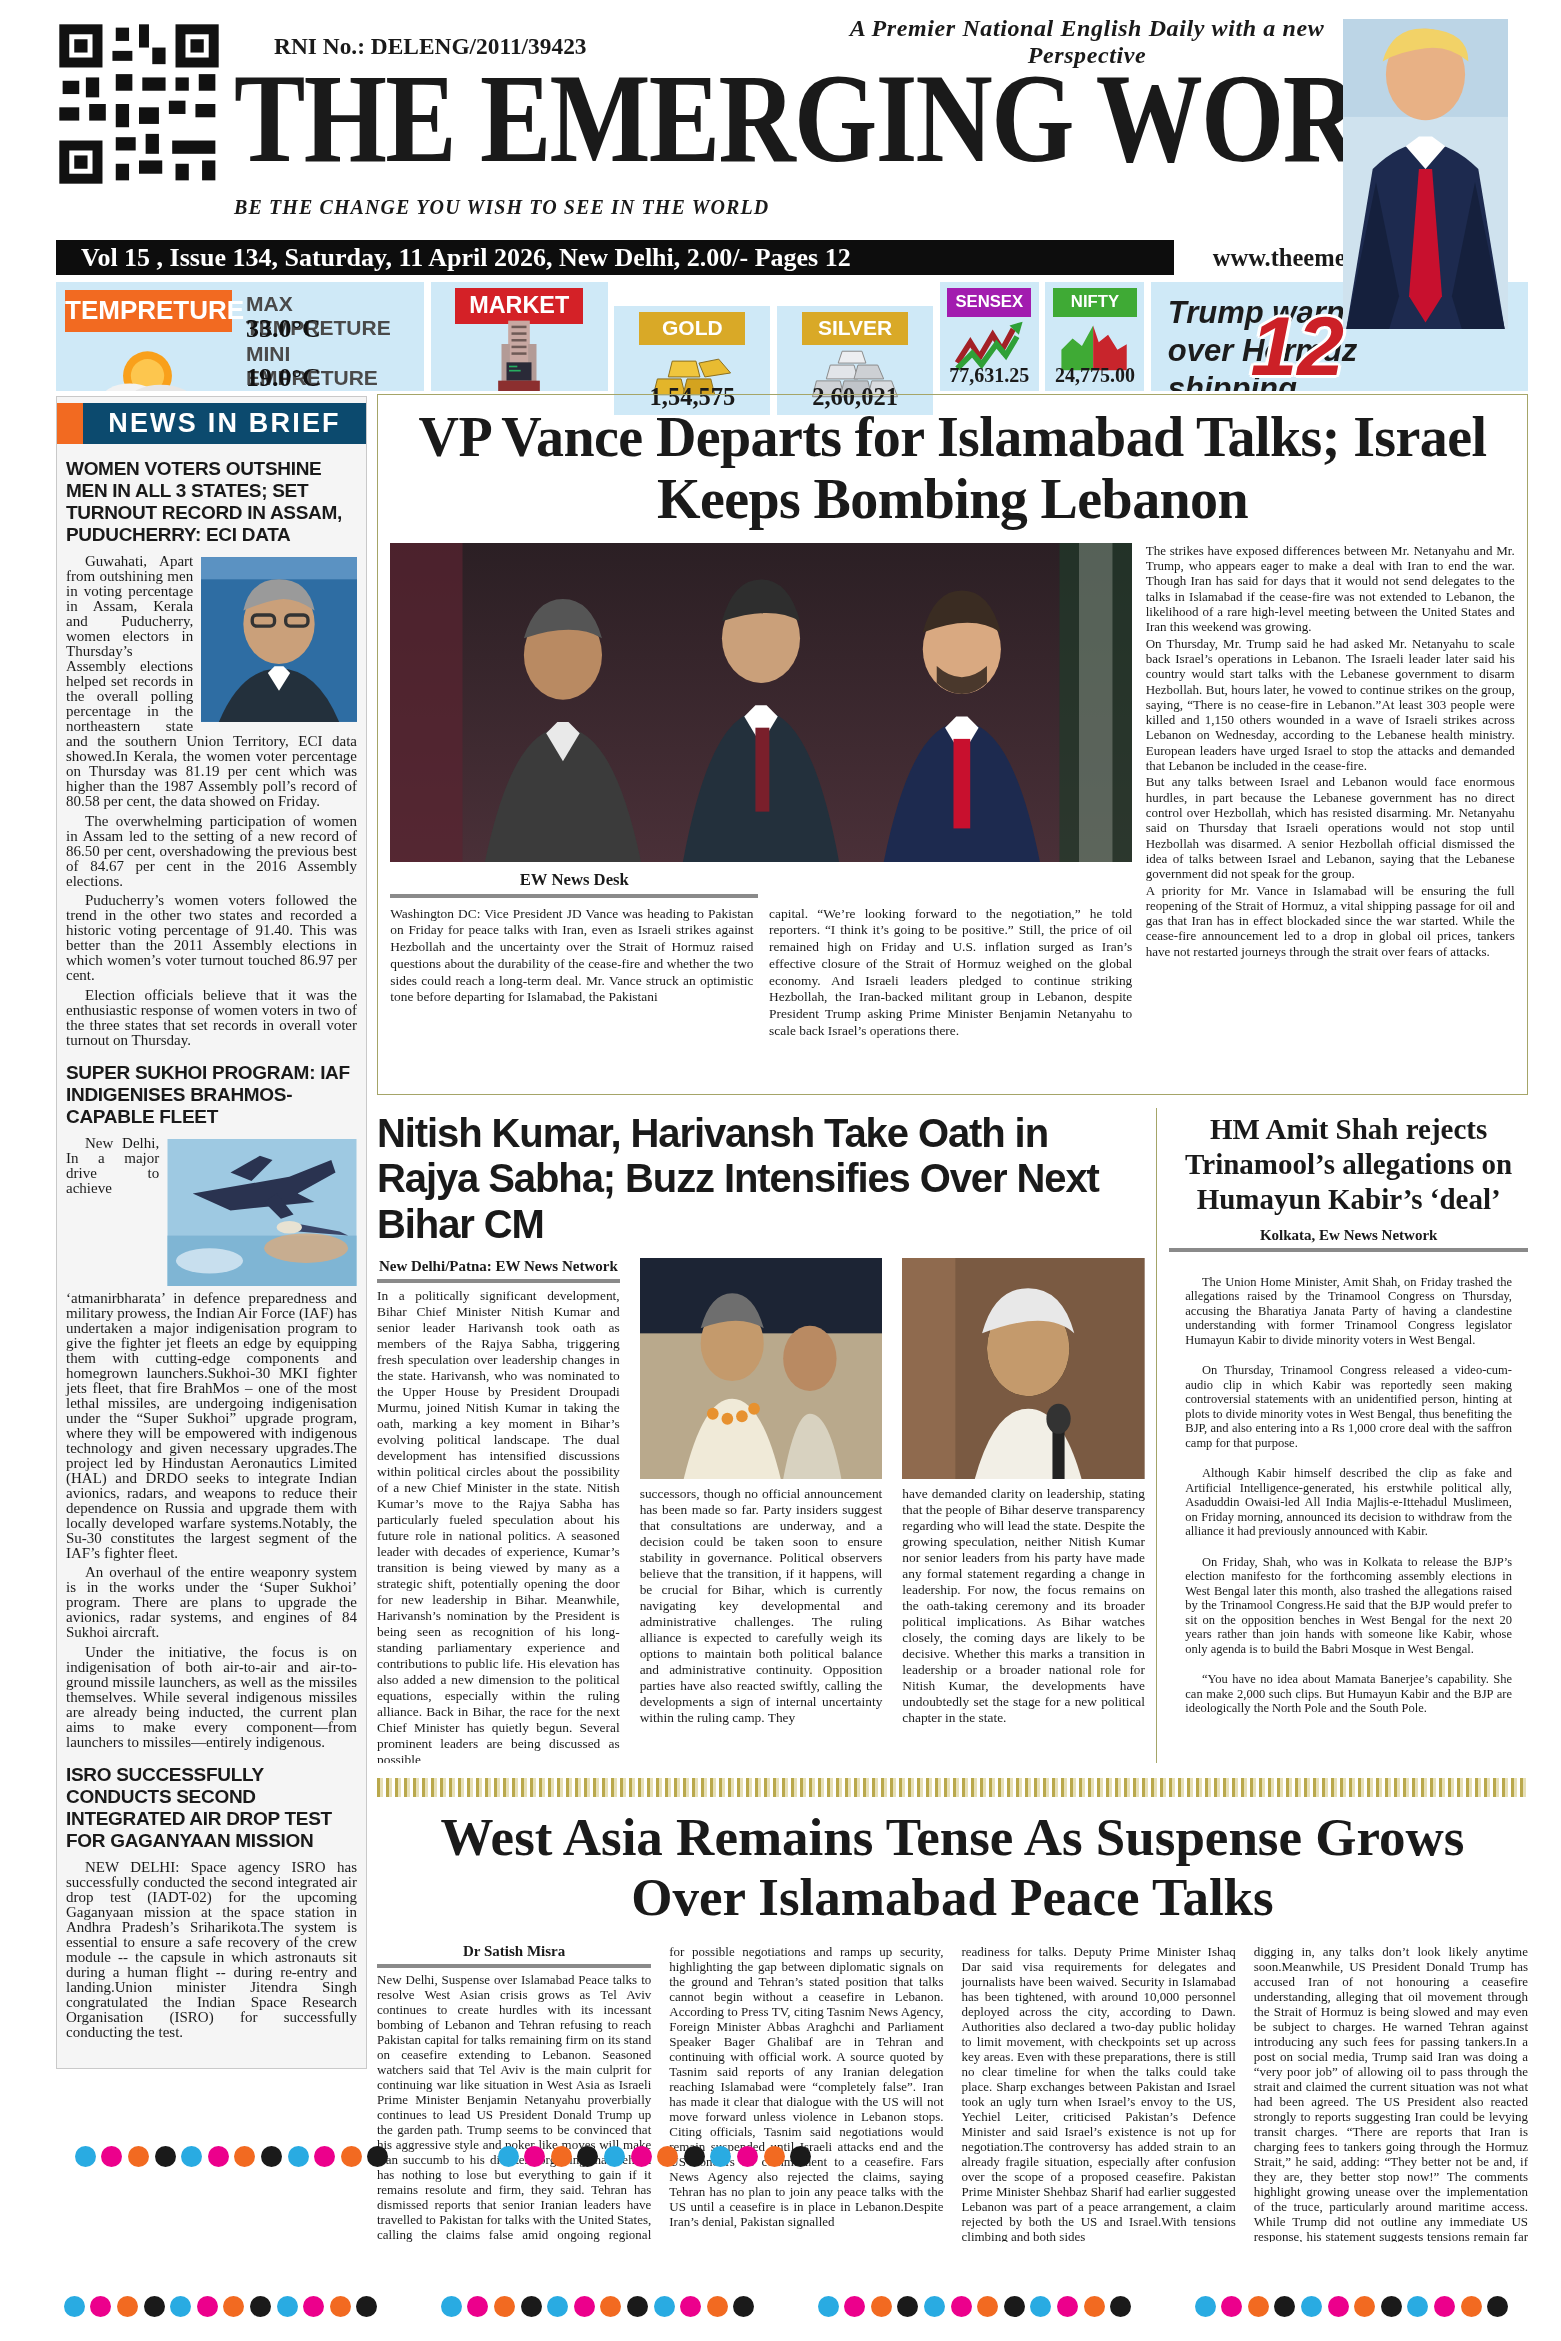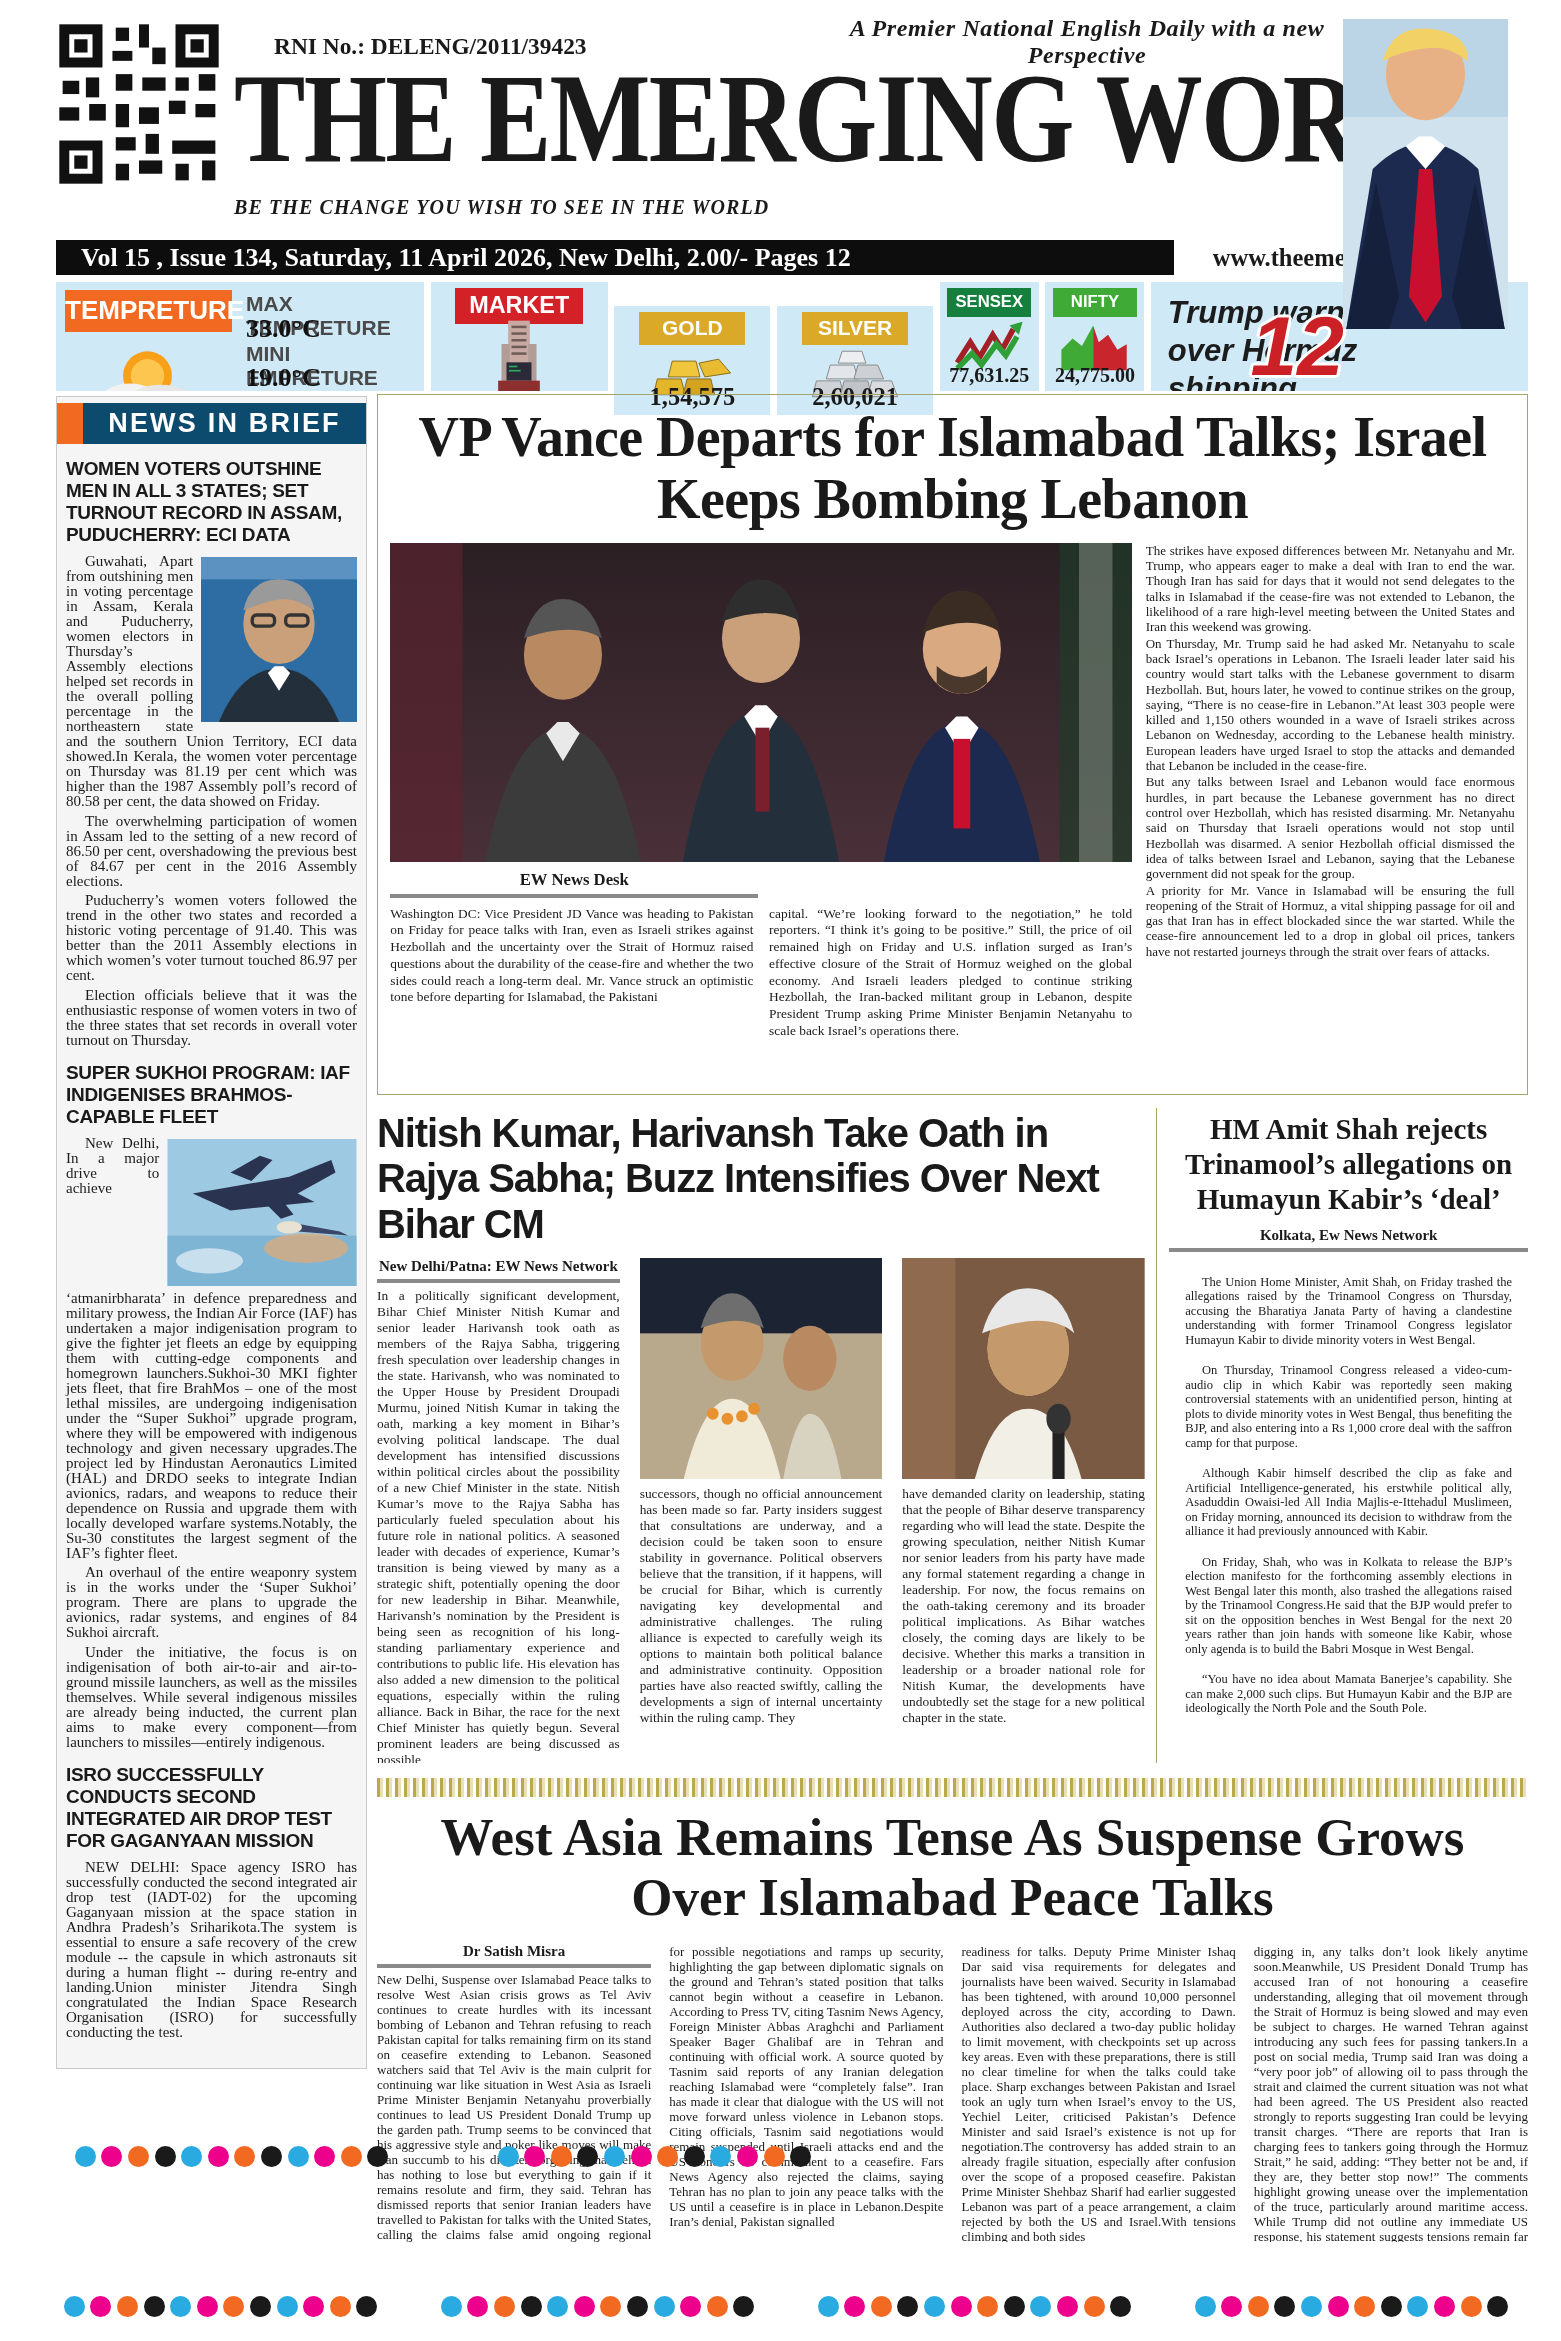--- a/index.html
+++ b/index.html
@@ -17,21 +17,21 @@
   .panel{background:#cfe9f7;position:relative;height:109px;box-sizing:border-box;overflow:hidden;}
   .p-weather{width:368px;}
   .p-market{width:177px;}
   .p-gold,.p-silver{width:156px;margin-top:24px;}
   .p-sensex,.p-nifty{width:99px;}
   .p-teaser{flex:1;}
   .tag{font-family:"Liberation Sans",sans-serif;font-weight:bold;color:#fff;text-align:center;}
   .temp-tag{position:absolute;left:9px;top:7.8px;width:167px;font-size:26px;background:#f26a21;padding:5.6px 0;}
   .market-tag{position:absolute;left:50%;transform:translateX(-50%);top:5.6px;width:128px;font-size:23.4px;background:#d42127;padding:4.5px 0;}
   .gold-tag,.silver-tag{position:absolute;left:50%;transform:translateX(-50%);top:5.6px;width:106px;font-size:21px;background:#d9a927;padding:4.5px 0;}
-  .sensex-tag{position:absolute;left:50%;transform:translateX(-50%);top:5.6px;width:84px;font-size:16.7px;background:#15803d;padding:4.5px 0;}
+  .sensex-tag{position:absolute;left:50%;transform:translateX(-50%);top:5.6px;width:84px;font-size:16.7px;background:#a21caf;padding:4.5px 0;}
   .nifty-tag{position:absolute;left:50%;transform:translateX(-50%);top:5.6px;width:84px;font-size:16.7px;background:#3faa35;padding:4.5px 0;}
   .wlabel{position:absolute;left:190px;font-family:"Liberation Sans",sans-serif;font-weight:bold;color:#4a4a4a;font-size:21px;}
   .wvalue{position:absolute;left:190px;font-weight:bold;font-size:26px;color:#111;}
   .metal-value{position:absolute;bottom:4.5px;width:100%;text-align:center;font-weight:bold;font-size:24.5px;}
   .index-value{position:absolute;bottom:4.5px;width:100%;text-align:center;font-weight:bold;font-size:20px;}
   .teaser-text{position:absolute;left:16.7px;top:12.3px;width:312px;font-family:"Liberation Sans",sans-serif;font-weight:bold;font-style:italic;font-size:31px;line-height:1.22;color:#1c1c1c;}
   .page-badge{position:absolute;right:184px;top:15.6px;font-family:"Liberation Sans",sans-serif;font-weight:bold;font-style:italic;font-size:84px;color:#cc2027;text-shadow:-3.3px 0 #fff,3.3px 0 #fff,0 -3.3px #fff,0 3.3px #fff,-2.2px -2.2px #fff,2.2px 2.2px #fff,-2.2px 2.2px #fff,2.2px -2.2px #fff;}
   .trump-photo{position:absolute;left:1343px;top:19px;width:165px;height:310px;z-index:6;}
   
   .brief{position:absolute;left:56px;top:396px;width:311px;height:1673px;background:#f5f5f5;border:1.1px solid #c9c9c9;box-sizing:border-box;padding:0 9px;overflow:hidden;}

